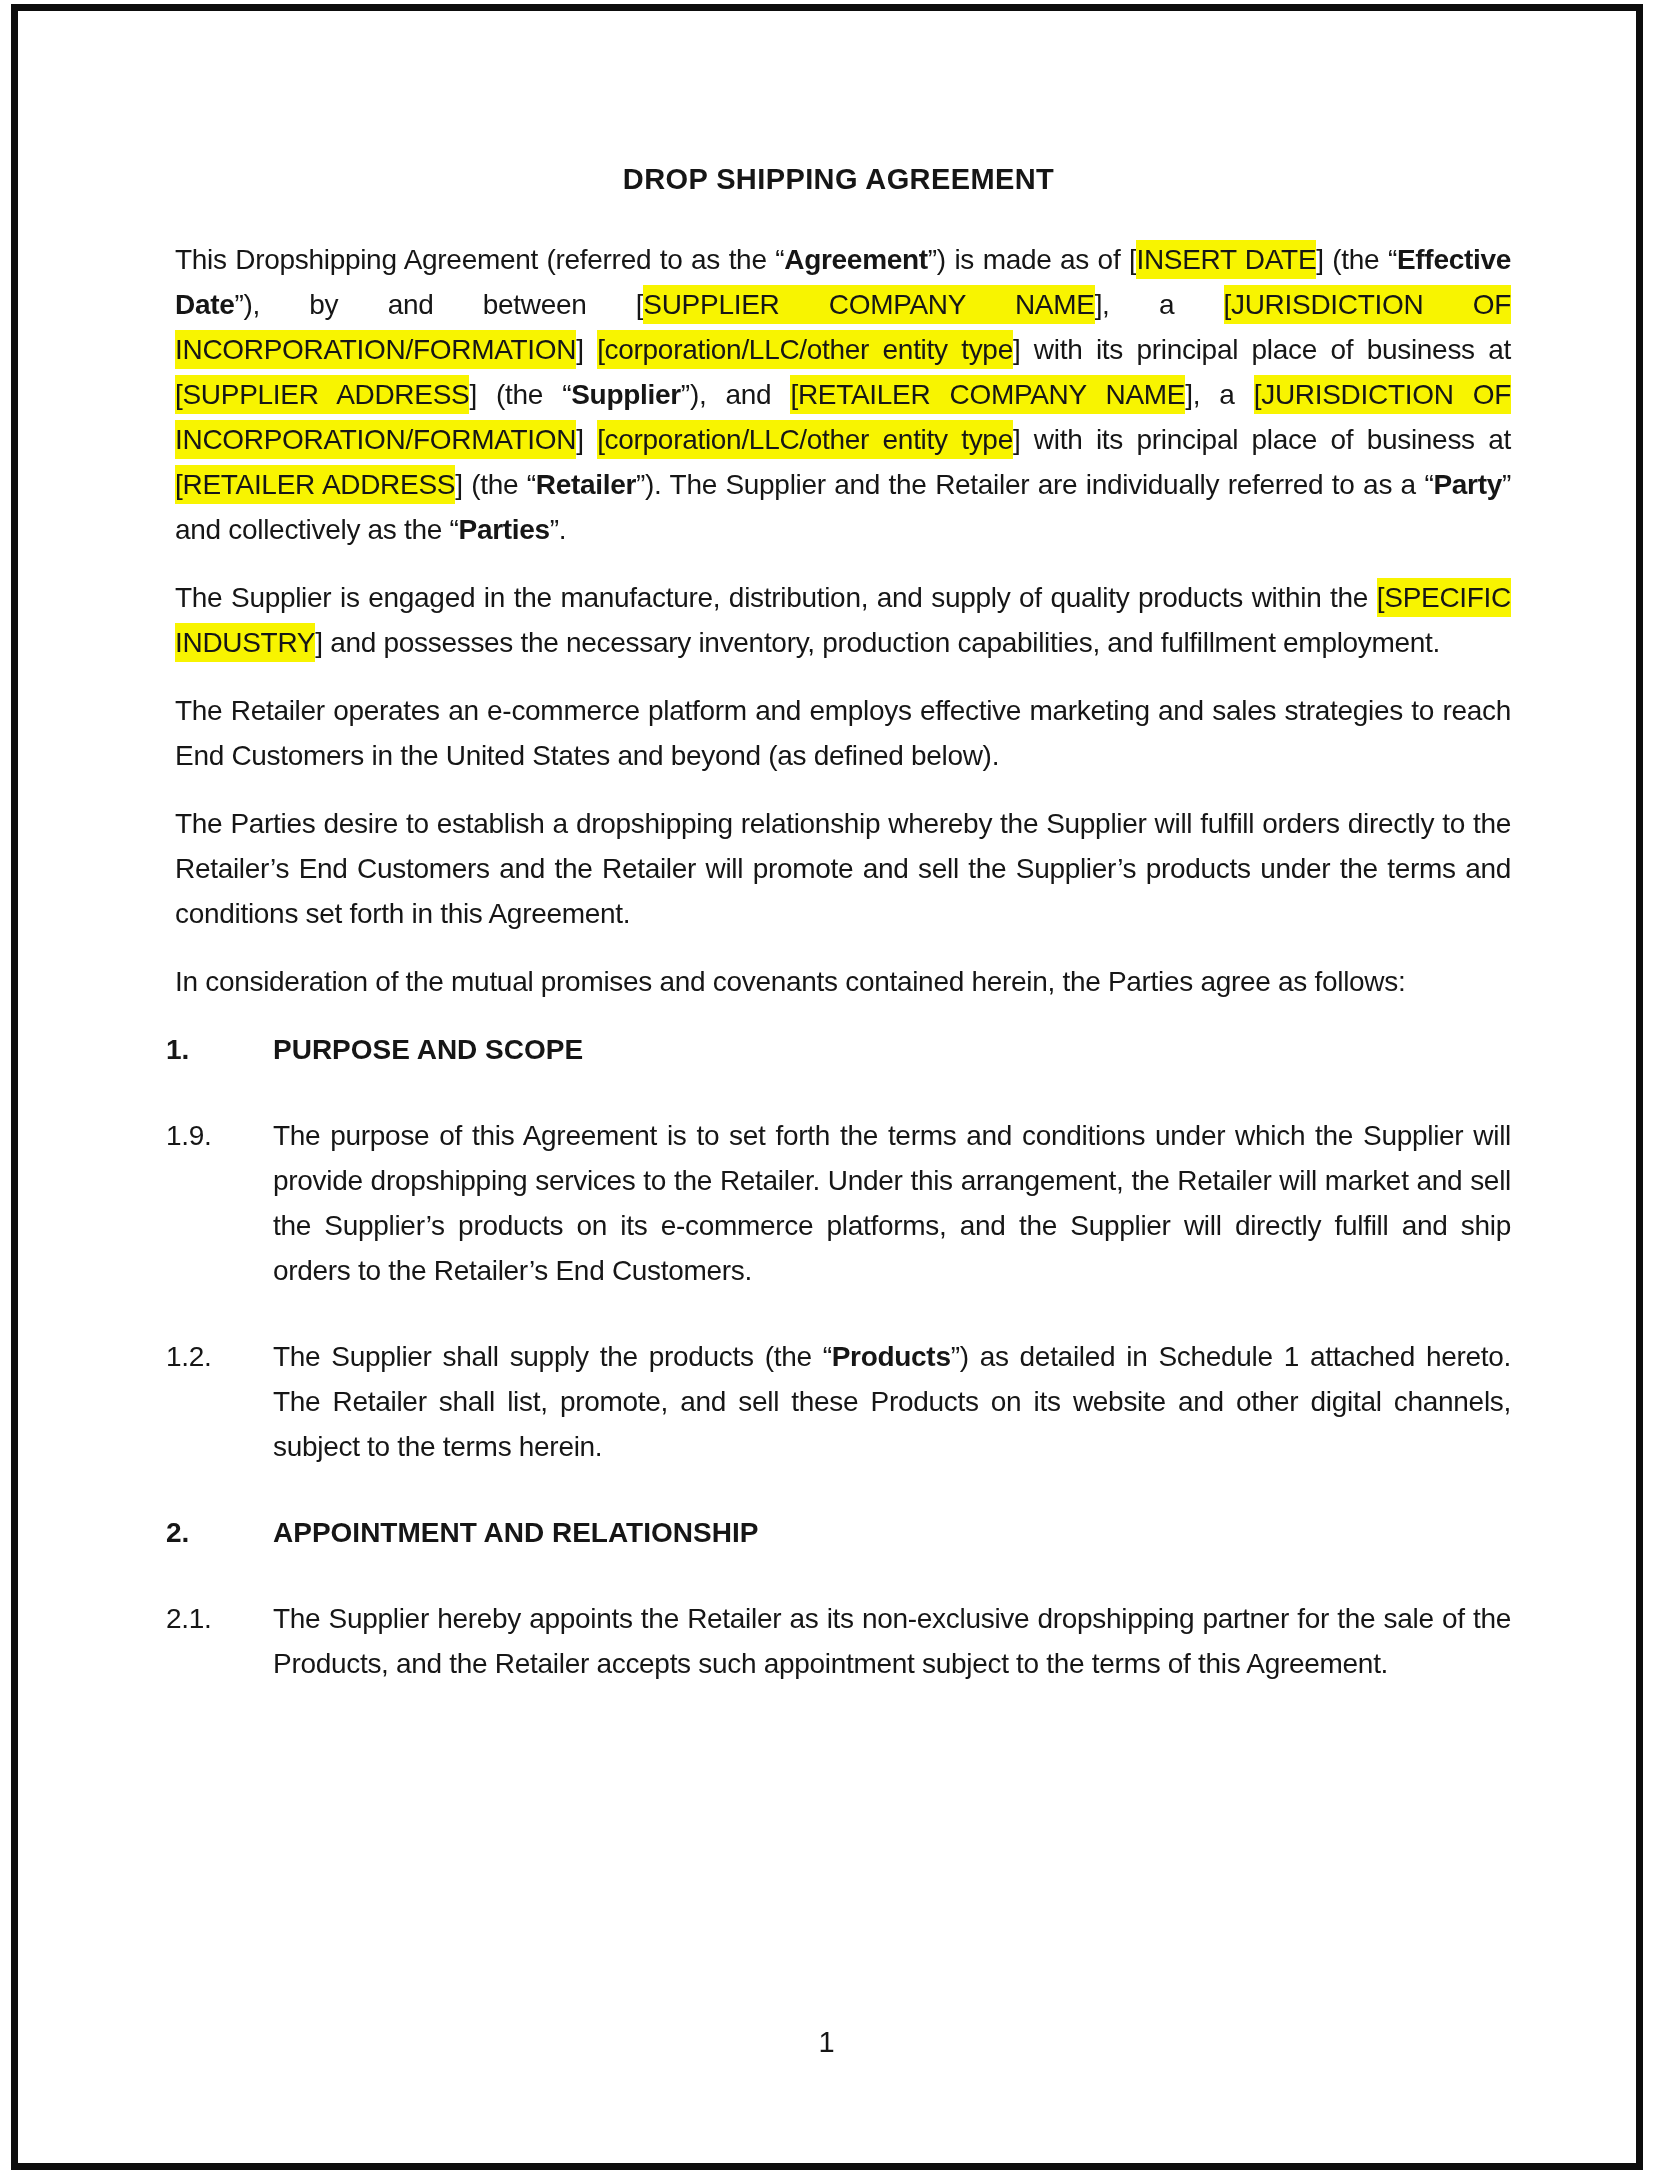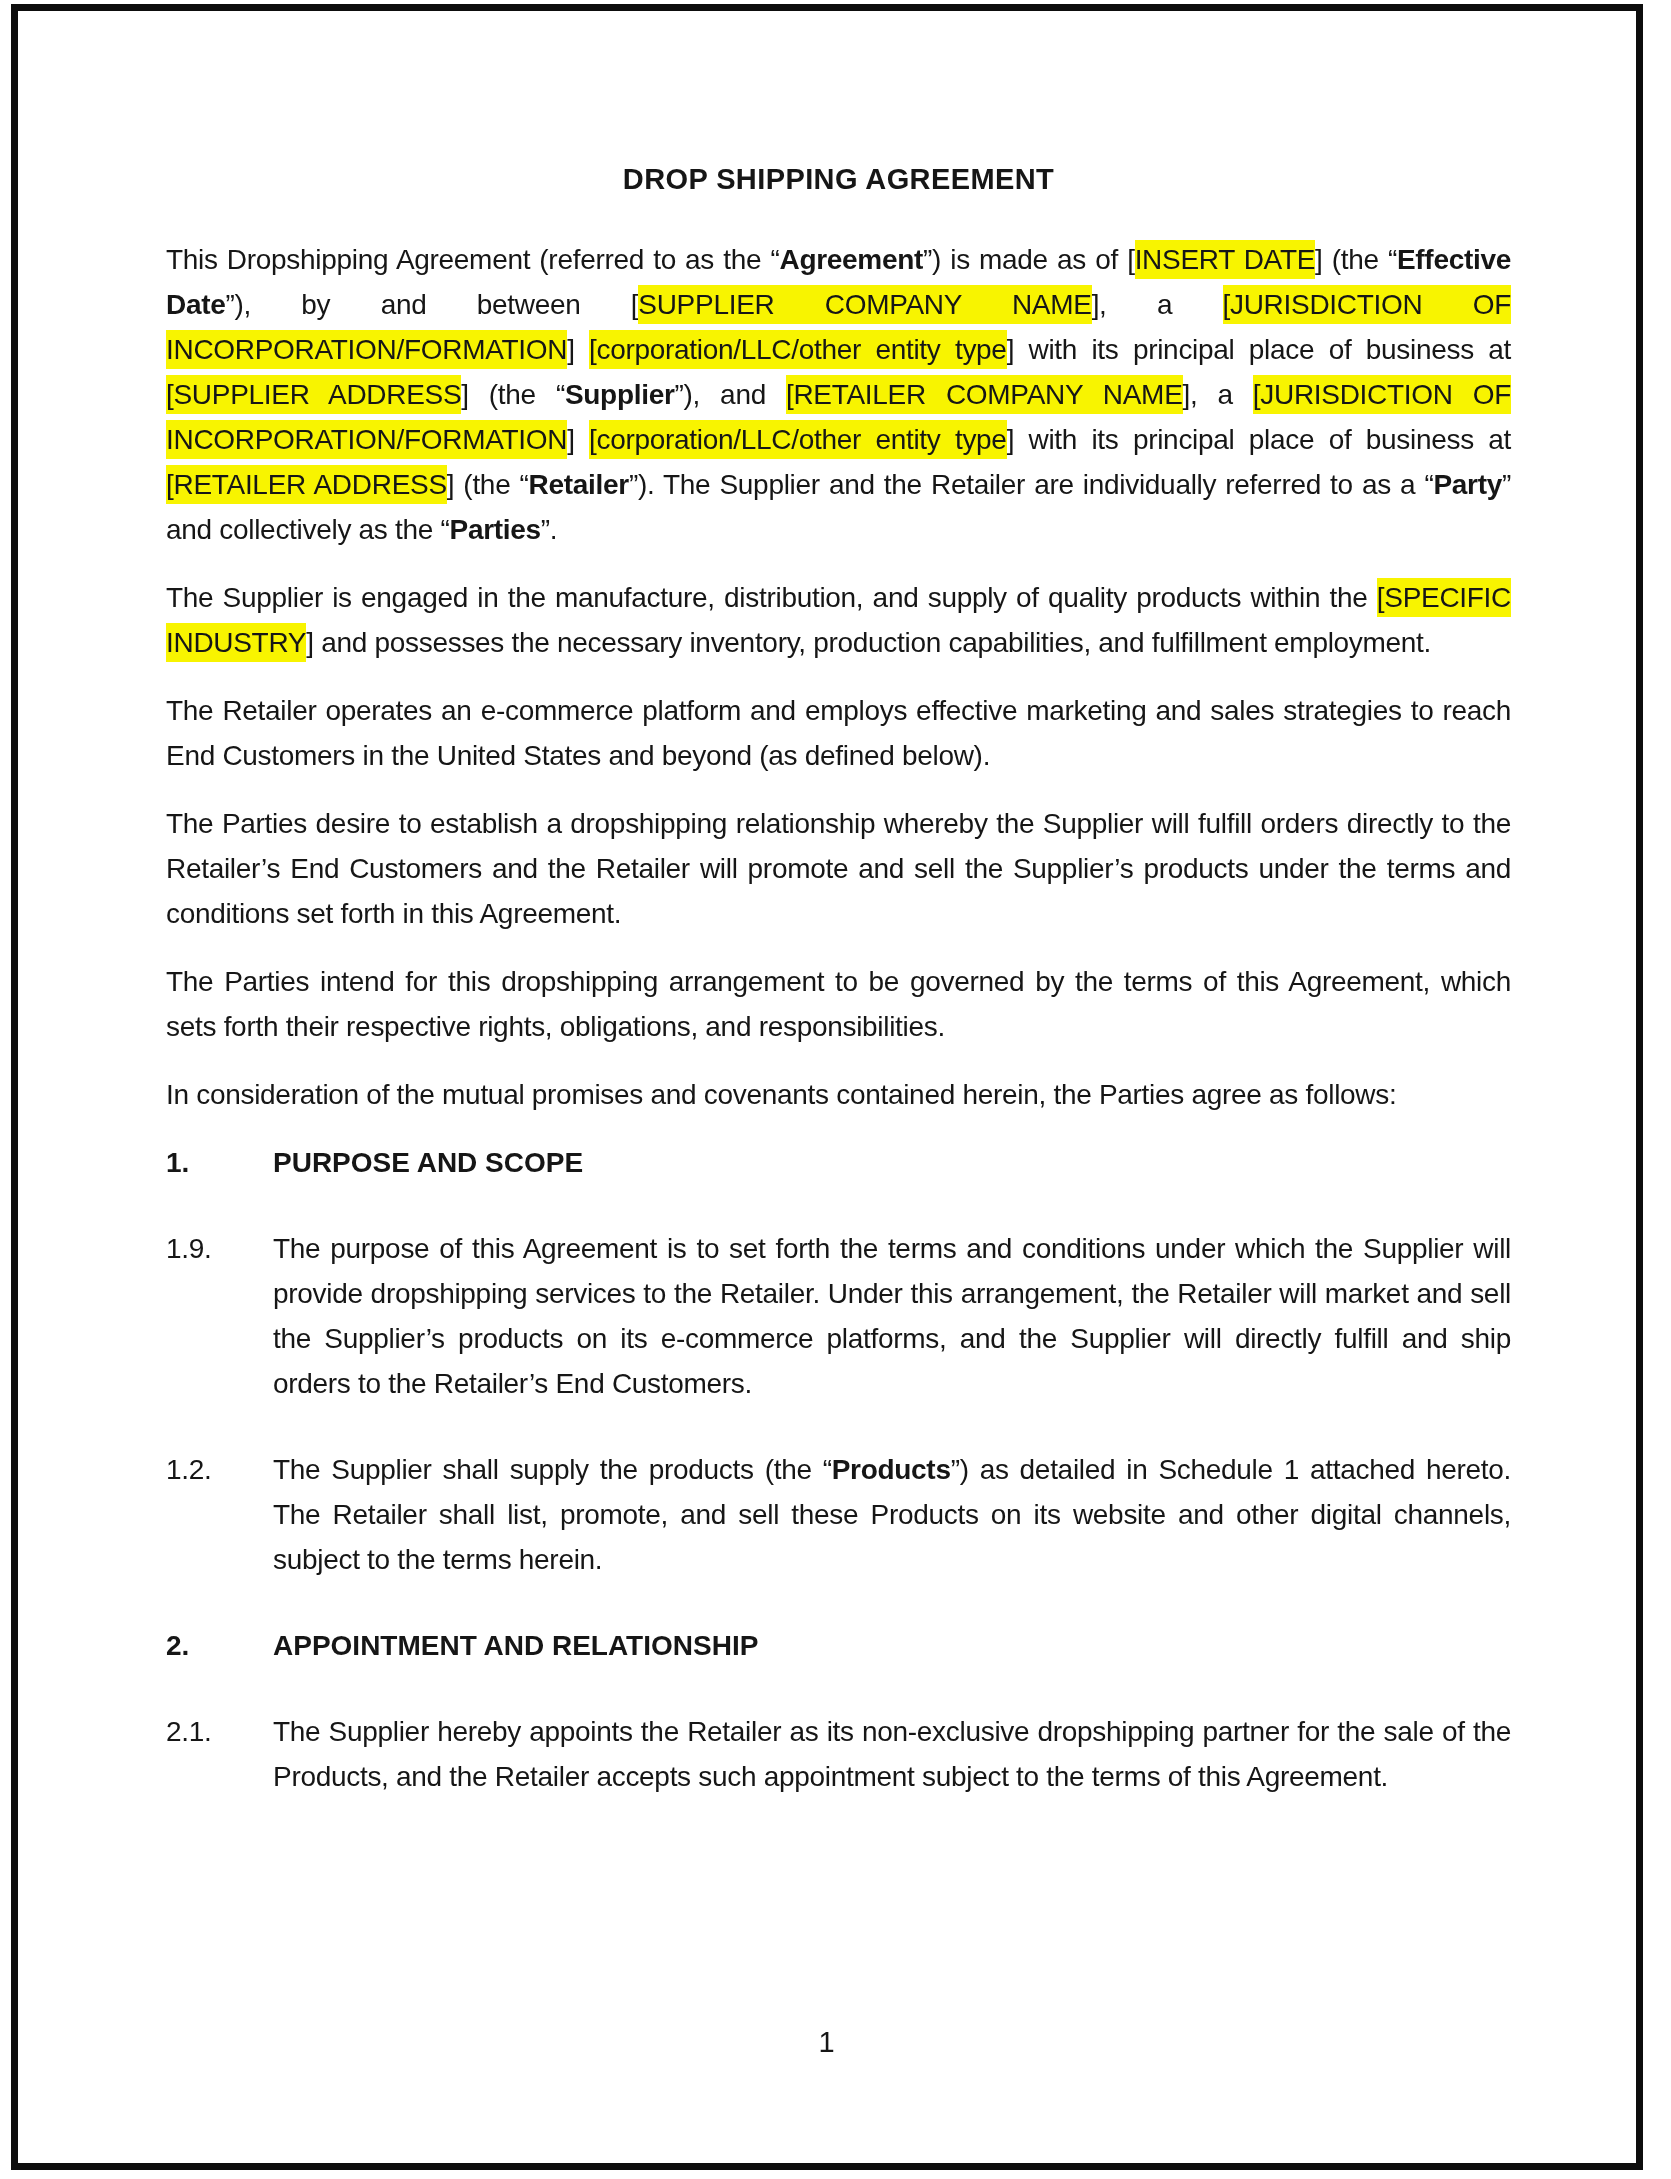--- a/index.html
+++ b/index.html
@@ -31,21 +31,21 @@
   }
   .title{
     margin:157px 0 35px 0;
     font-size:29px;
     line-height:45px;
     font-weight:bold;
     text-align:center;
     letter-spacing:0.4px;
   }
   .para{
-    margin:0 0 23px 0;
+    margin:0 0 23px 9px;
     font-size:28px;
     line-height:45px;
     letter-spacing:-0.3px;
     text-align:justify;
   }
   .clause{
     display:grid;
     grid-template-columns:107px 1fr;
     margin:0 0 41px 0;
     font-size:28px;
@@ -73,21 +73,20 @@
 
 <div class="page">
   <div class="frame"></div>
   <div class="content">
     <h1 class="title">DROP SHIPPING AGREEMENT</h1>
     <div>
         <p class="para"><span class="">This Dropshipping Agreement (referred to as the “</span><span class="b ">Agreement</span><span class="">”) is made as of [</span><span class="hl">INSERT DATE</span><span class="">] (the “</span><span class="b ">Effective Date</span><span class="">”), by and between [</span><span class="hl">SUPPLIER COMPANY NAME</span><span class="">], a </span><span class="hl">[JURISDICTION OF INCORPORATION/FORMATION</span><span class="">] </span><span class="hl">[corporation/LLC/other entity type</span><span class="">] with its principal place of business at </span><span class="hl">[SUPPLIER ADDRESS</span><span class="">] (the “</span><span class="b ">Supplier</span><span class="">”), and </span><span class="hl">[RETAILER COMPANY NAME</span><span class="">], a </span><span class="hl">[JURISDICTION OF INCORPORATION/FORMATION</span><span class="">] </span><span class="hl">[corporation/LLC/other entity type</span><span class="">] with its principal place of business at </span><span class="hl">[RETAILER ADDRESS</span><span class="">] (the “</span><span class="b ">Retailer</span><span class="">”). The Supplier and the Retailer are individually referred to as a “</span><span class="b ">Party</span><span class="">” and collectively as the “</span><span class="b ">Parties</span><span class="">”.</span></p>
         <p class="para"><span class="">The Supplier is engaged in the manufacture, distribution, and supply of quality products within the </span><span class="hl">[SPECIFIC INDUSTRY</span><span class="">] and possesses the necessary inventory, production capabilities, and fulfillment employment.</span></p>
         <p class="para"><span class="">The Retailer operates an e-commerce platform and employs effective marketing and sales strategies to reach End Customers in the United States and beyond (as defined below).</span></p>
         <p class="para"><span class="">The Parties desire to establish a dropshipping relationship whereby the Supplier will fulfill orders directly to the Retailer’s End Customers and the Retailer will promote and sell the Supplier’s products under the terms and conditions set forth in this Agreement.</span></p>
-        <p class="para"><span class="">The Parties intend for this dropshipping arrangement to be governed by the terms of this Agreement, which sets forth their respective rights, obligations, and responsibilities.</span></p>
         <p class="para"><span class="">In consideration of the mutual promises and covenants contained herein, the Parties agree as follows:</span></p>
         <div class="clause heading">
           <span class="num">1.</span>
           <span class="cbody">PURPOSE AND SCOPE</span>
         </div>
         <div class="clause">
           <span class="num">1.9.</span>
           <span class="cbody"><span class="">The purpose of this Agreement is to set forth the terms and conditions under which the Supplier will provide dropshipping services to the Retailer. Under this arrangement, the Retailer will market and sell the Supplier’s products on its e-commerce platforms, and the Supplier will directly fulfill and ship orders to the Retailer’s End Customers.</span></span>
         </div>
         <div class="clause">

